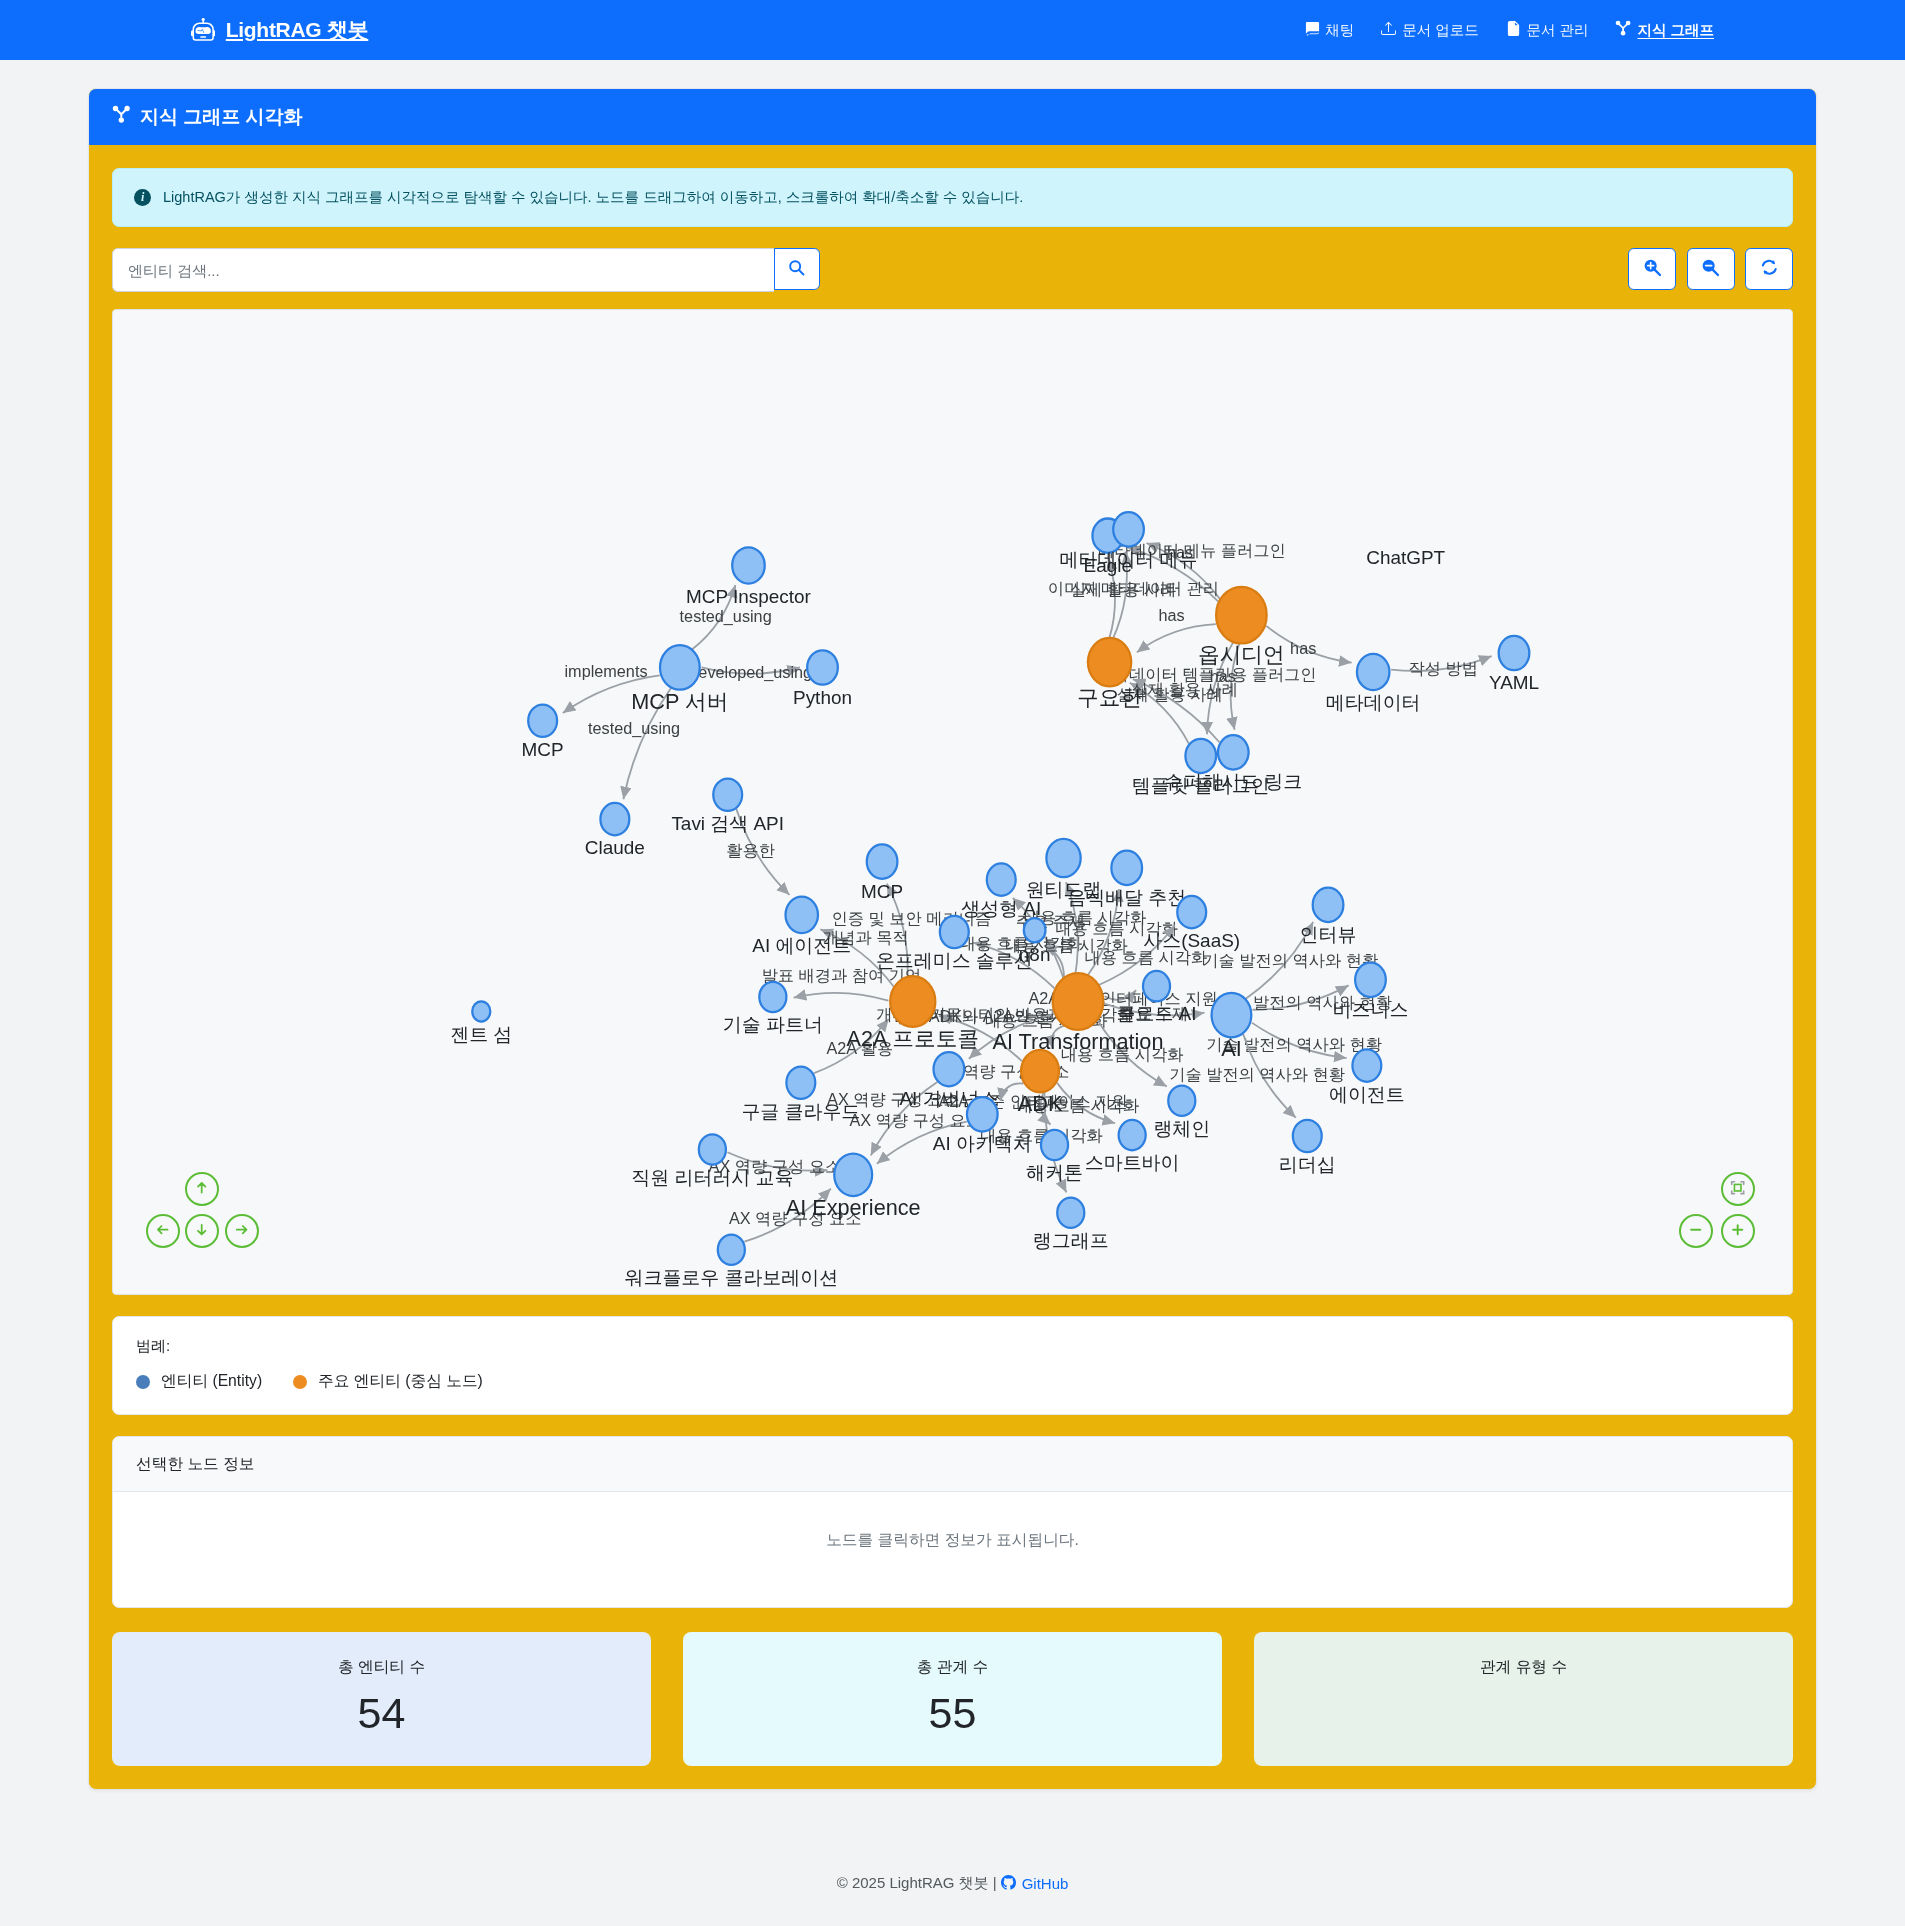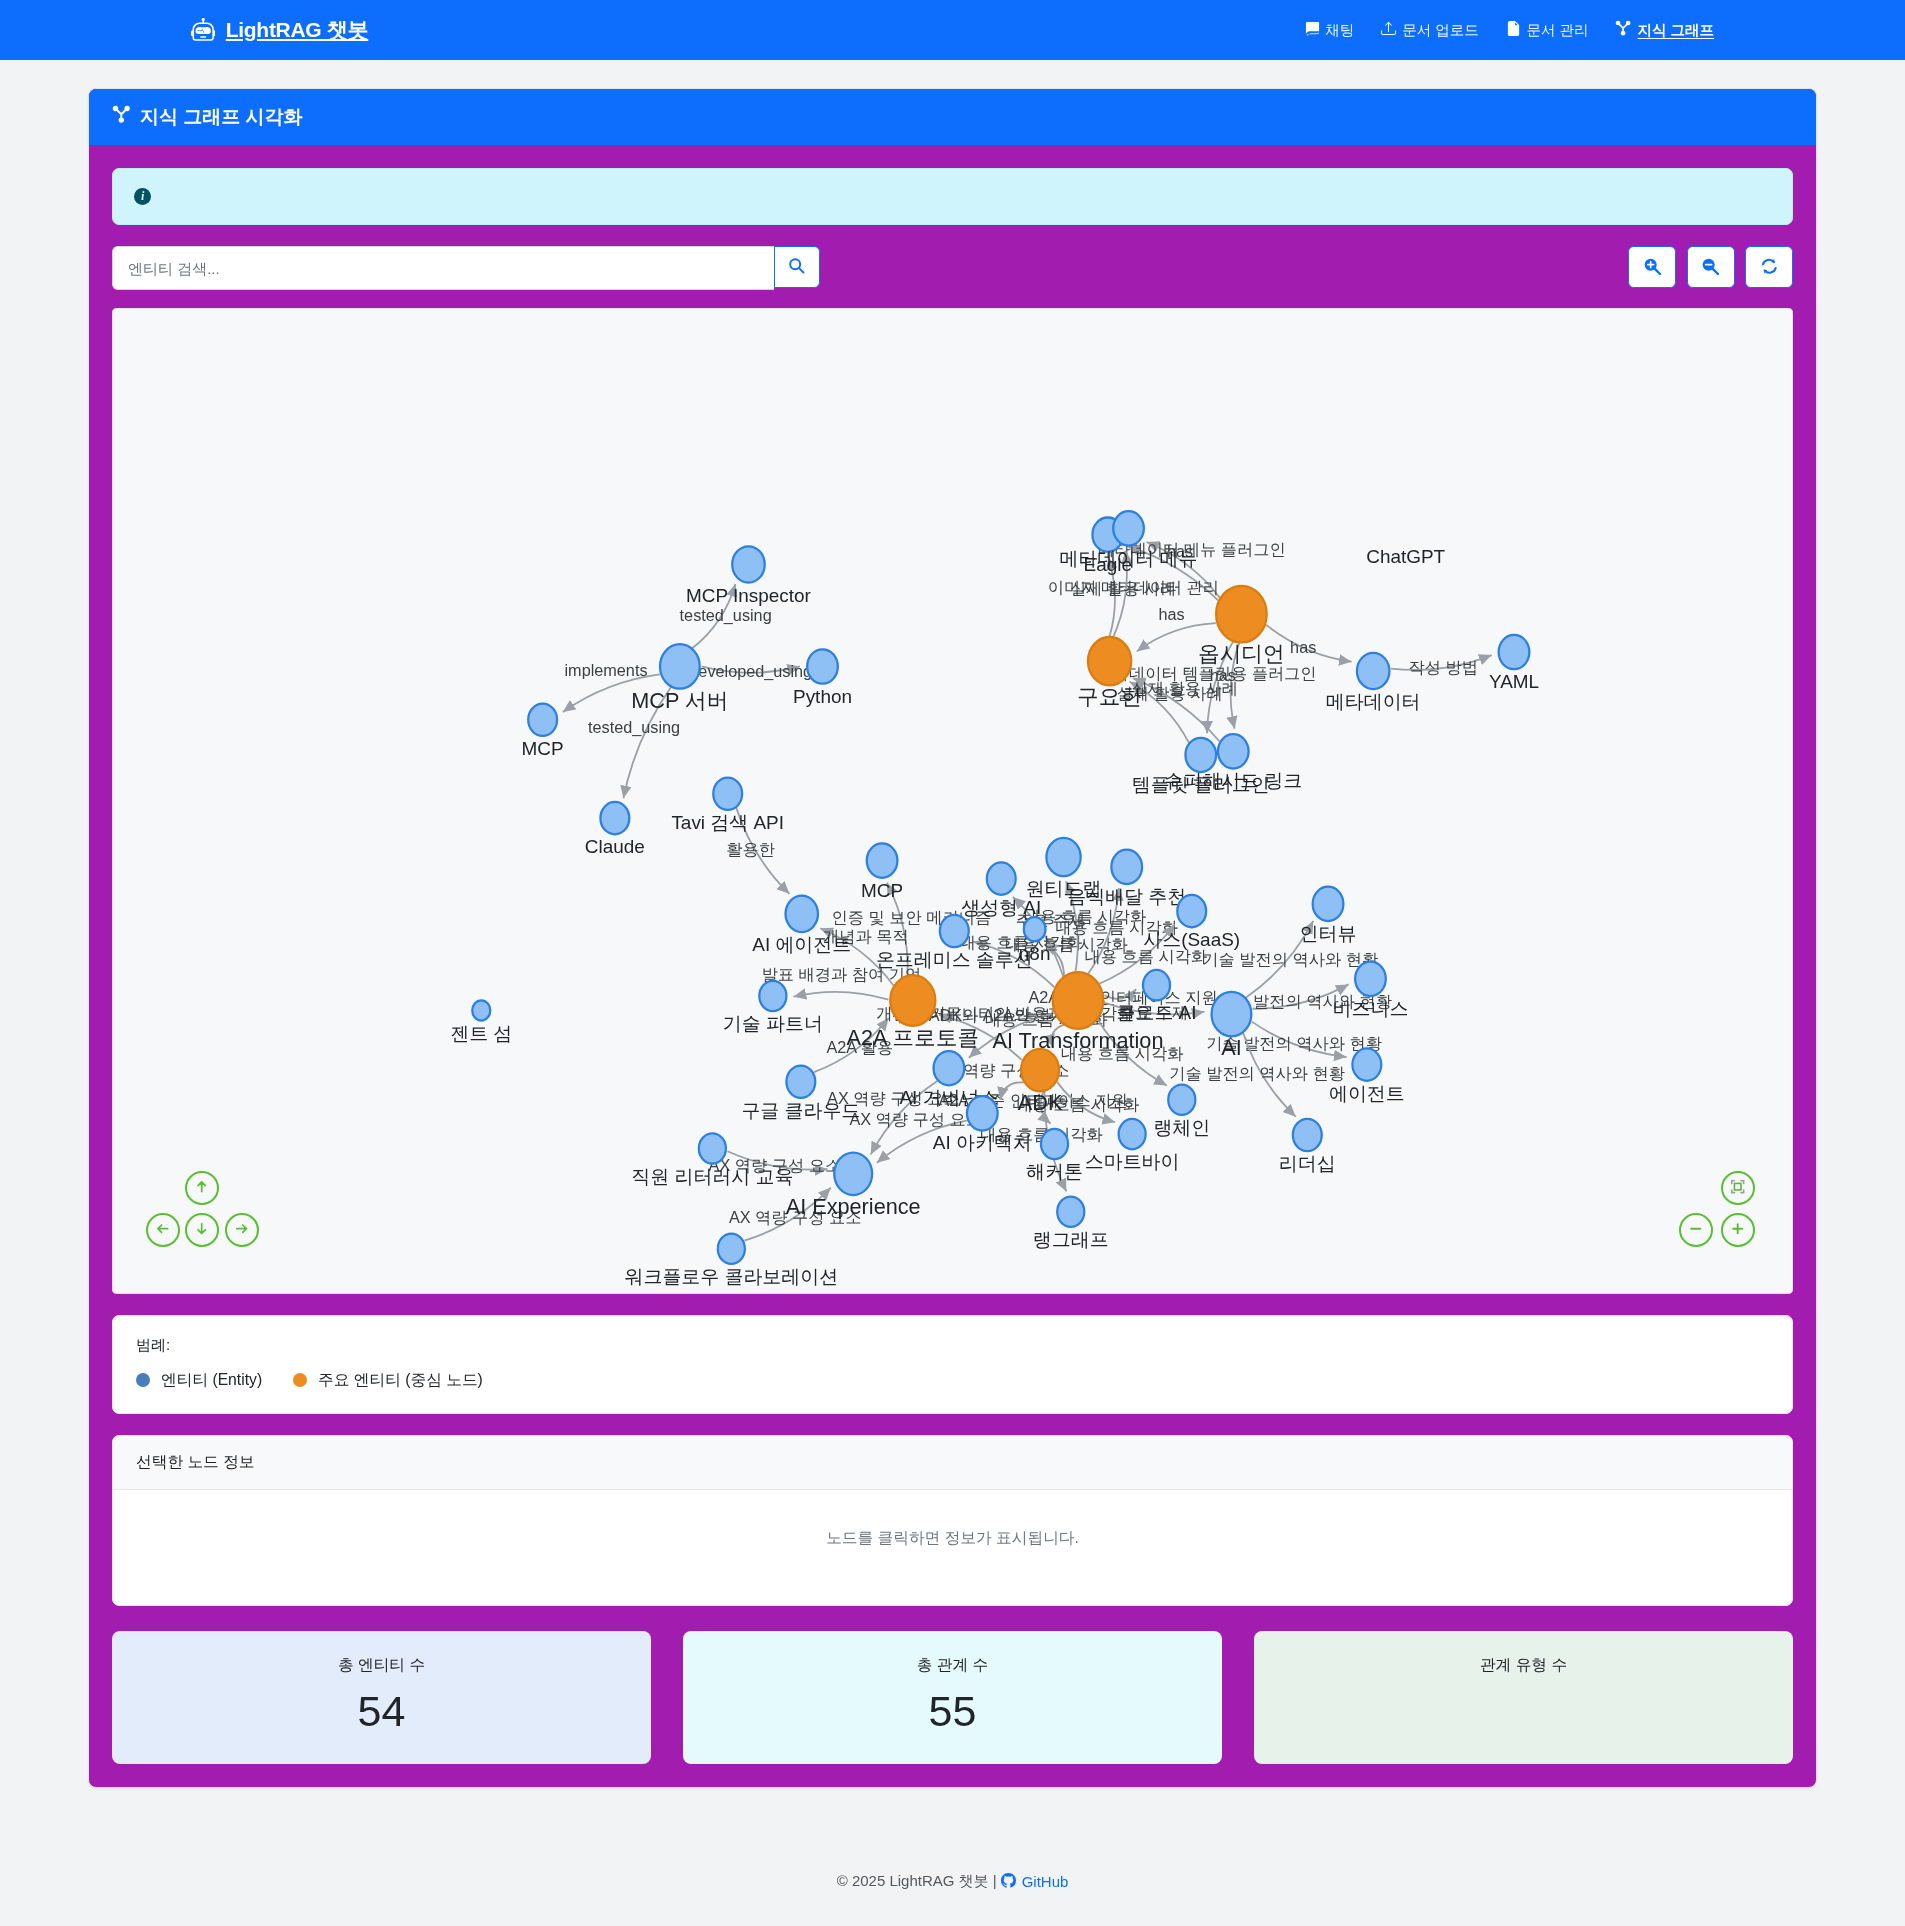--- a/index.html
+++ b/index.html
@@ -35,21 +35,21 @@
   .navlink.active { color: #fff; font-weight: 600; text-decoration: underline; text-underline-offset: 2.9px;}
   .navlink svg { flex: none; }
 
   
   .page {
     width: 1729px;
     margin: 0 auto;
     padding: 28px 0 0 0;
   }
   .card {
-    background: #a21caf;
+    background: #eab308;
     border: 0.6px solid #e3e6ea;
     border-radius: 8.1px;
     overflow: hidden;
     box-shadow: 0 1.2px 2.9px rgba(0,0,0,.04);
   }
   .card-header {
     background: #0d6efd;
     color: #fff;
     font-size: 19px;
     font-weight: 600;
@@ -266,20 +266,21 @@
           <path d="M3 3 L8 8 L13 3 M8 8 L8 11" stroke="#ffffff" stroke-width="1.7" fill="none"></path>
         </svg>
       </span>
       <span>지식 그래프 시각화</span>
     </div>
 
     <div class="card-body">
 
       <div class="alert">
         <span class="i-badge">i</span>
+        <span>LightRAG가 생성한 지식 그래프를 시각적으로 탐색할 수 있습니다. 노드를 드래그하여 이동하고, 스크롤하여 확대/축소할 수 있습니다.</span>
       </div>
 
       <div class="toolbar">
         <div class="search-group">
           <input class="search-input" type="text" placeholder="엔티티 검색..." style="">
           <button class="search-btn">
             <span>
               <svg width="17.4" height="17.4" viewBox="0 0 16 16" fill="none" stroke="#0d6efd" stroke-width="1.8">
                 <circle cx="6.6" cy="6.6" r="4.6"></circle>
                 <path d="M10.2 10.2 L14.2 14.2" stroke-linecap="round"></path>

